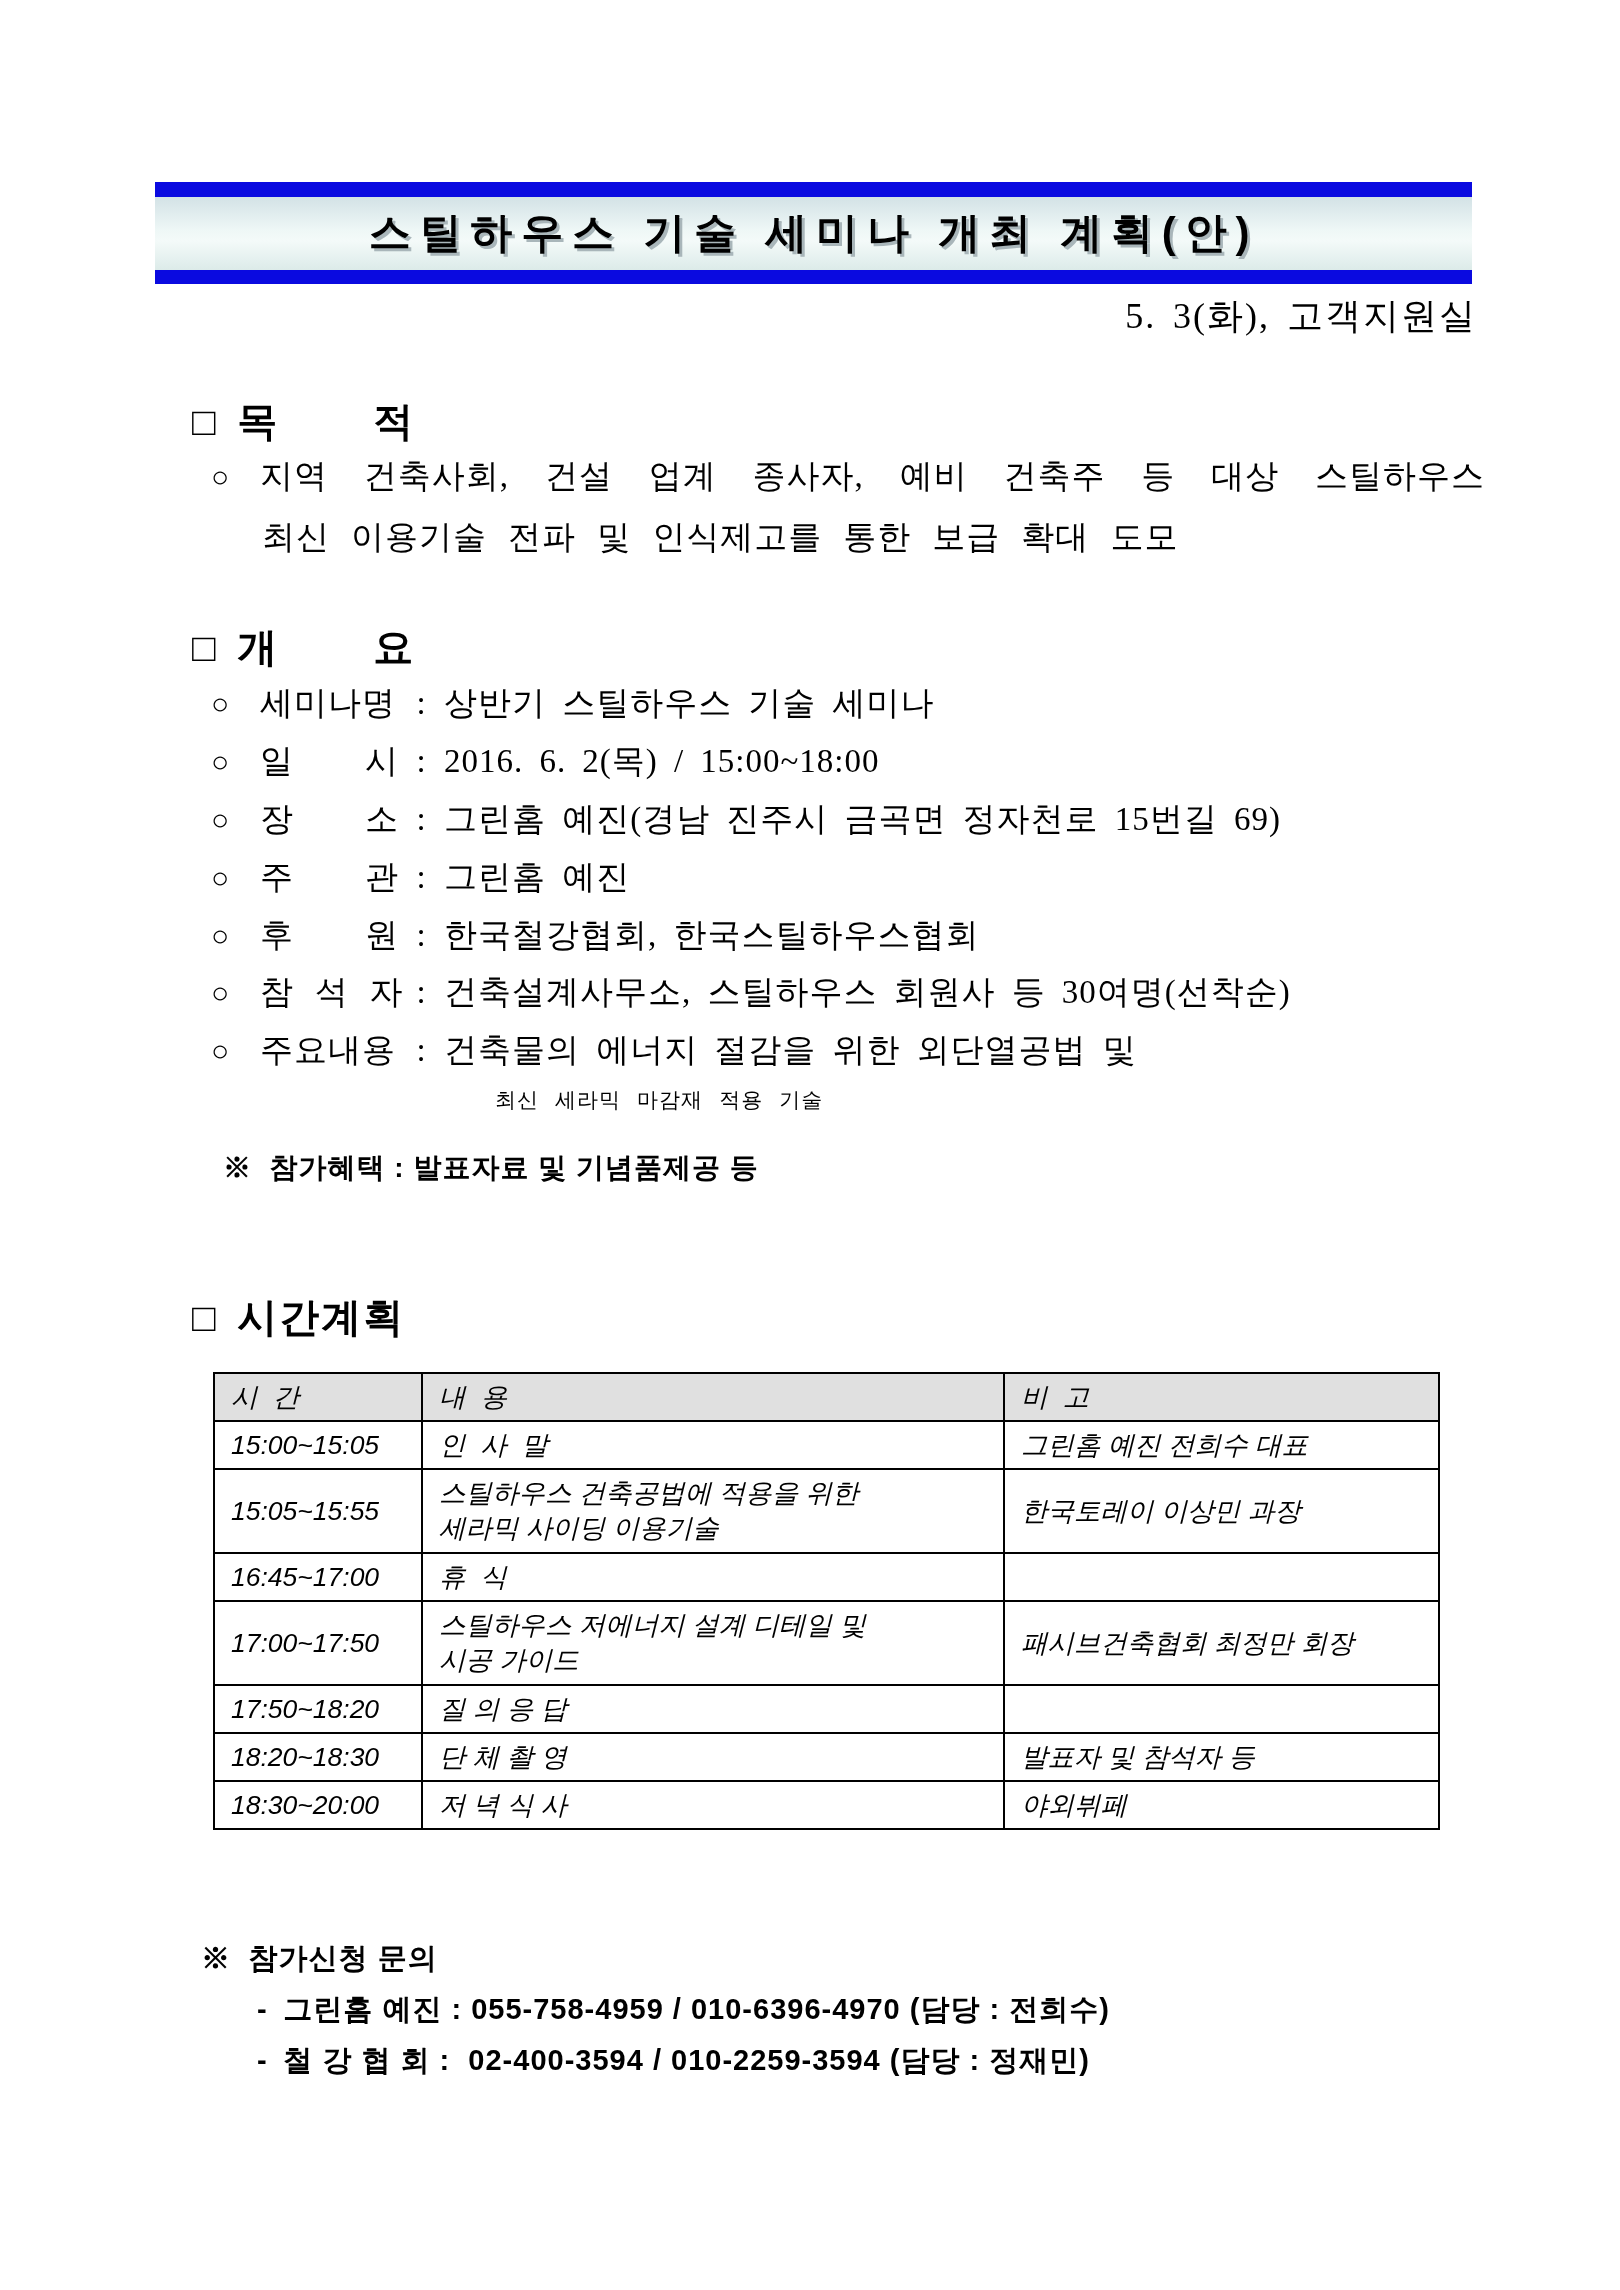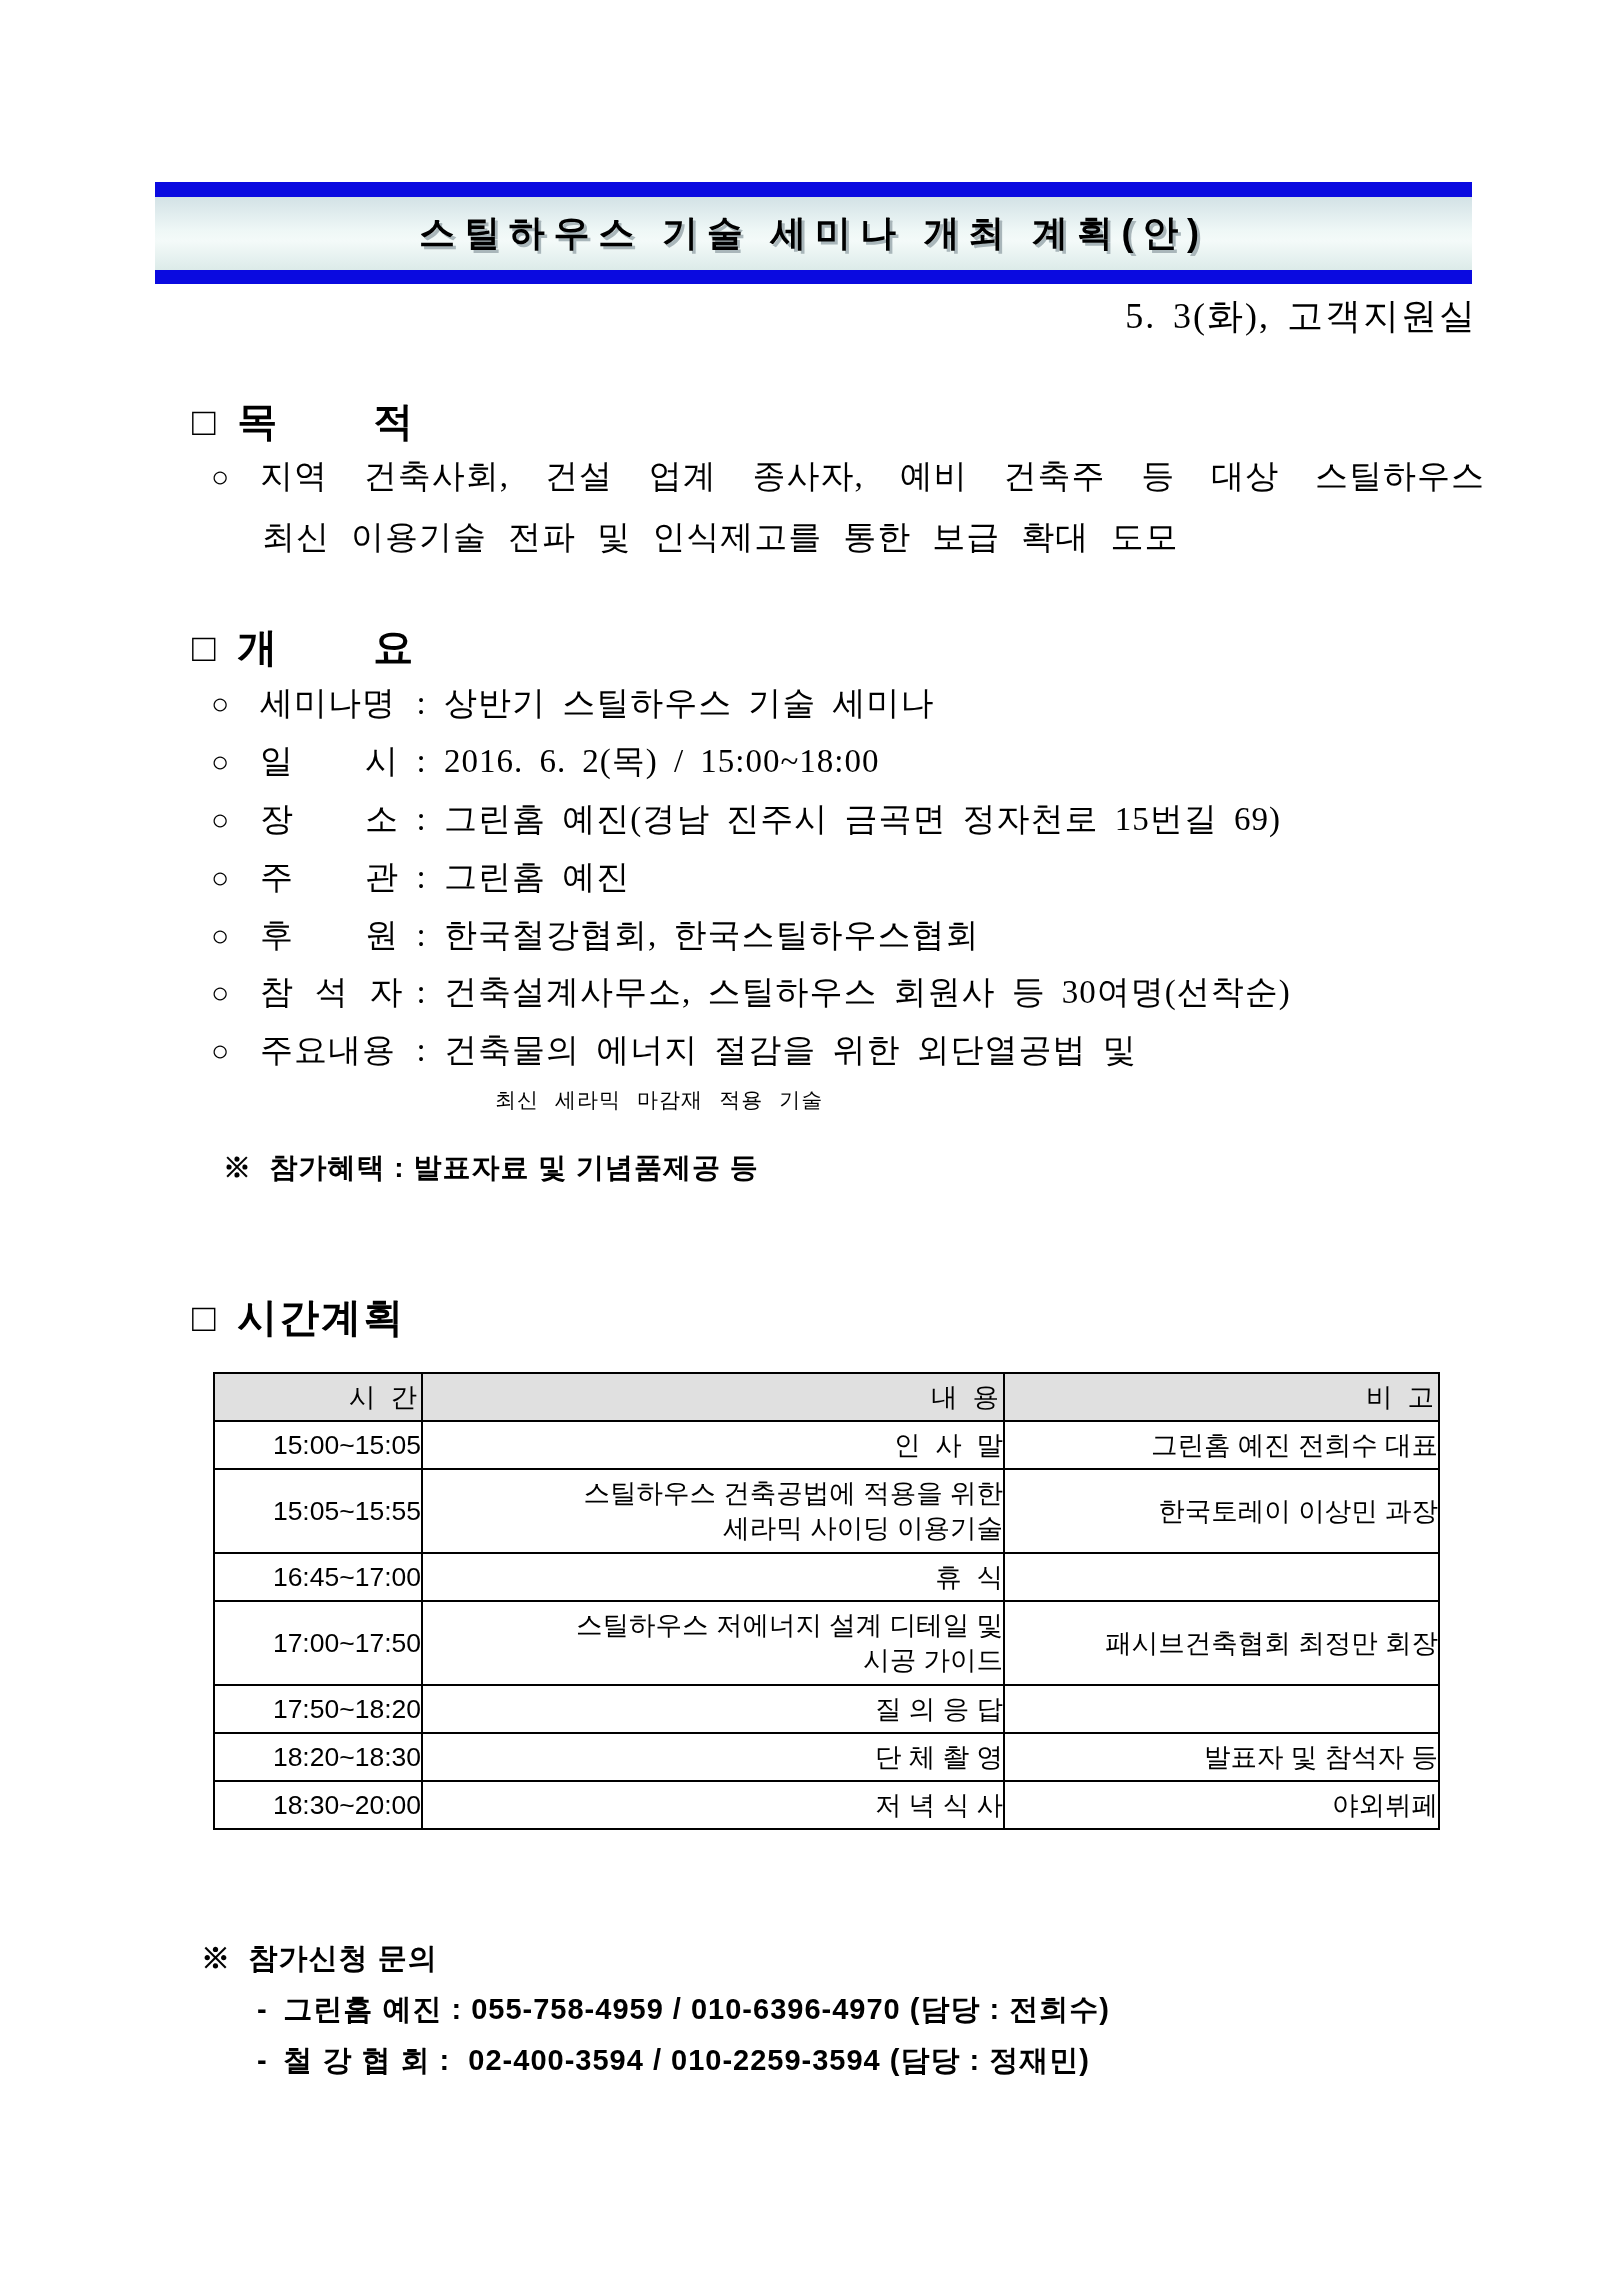--- a/index.html
+++ b/index.html
@@ -14,21 +14,21 @@
   
   .banner{position:absolute;left:155px;top:182px;width:1317px;}
   .banner .bar{height:14.7px;background:#0a0ae0;}
   .banner-body{
     height:73px;
     background:linear-gradient(180deg,#d3e2e6 0%,#eef7f6 45%,#f4faf9 60%,#dcebe9 100%);
     display:flex;align-items:center;justify-content:center;
   }
   .banner-title{
     font-family:"Liberation Sans", sans-serif;
-    font-weight:bold;font-size:36px;letter-spacing:8.8px;
+    font-weight:bold;font-size:42px;letter-spacing:8.8px;
     color:#000;text-shadow:2.9px 2.9px 0 #a9b6ba;
     white-space:pre;
   }
   
   .date-note{
     position:absolute;top:292px;right:143px;
     font-size:36px;letter-spacing:2px;word-spacing:5.9px;white-space:pre;
   }
   
   .sec-head{
@@ -81,24 +81,25 @@
     width:1225px;border-collapse:collapse;
     font-family:"Liberation Sans", sans-serif;
     font-size:26.5px;color:#000;
     table-layout:fixed;
   }
   .sched-table col.c-time{width:208px;}
   .sched-table col.c-content{width:582px;}
   .sched-table col.c-note{width:435px;}
   .sched-table th,.sched-table td{
     border:2px solid #000;
-    text-align:right;vertical-align:middle;
-    padding:0 0;
+    text-align:left;vertical-align:middle;
+    padding:0 16px;
     white-space:pre-wrap;
     line-height:1.32;
+    font-style:italic;
   }
   .sched-table th{
     background:#e0e0e0;font-weight:normal;height:46px;letter-spacing:3.9px;
   }
   .sched-table tr.single td{height:46px;}
   .sched-table tr.tall td{height:82px;}
   .cell-time{letter-spacing:0px;margin-left:39px;}
   
   .contact-line{
     position:absolute;

